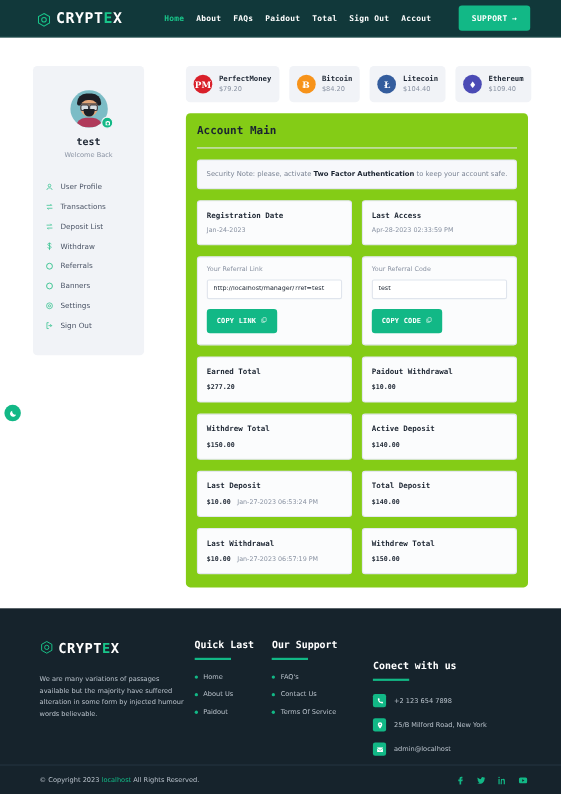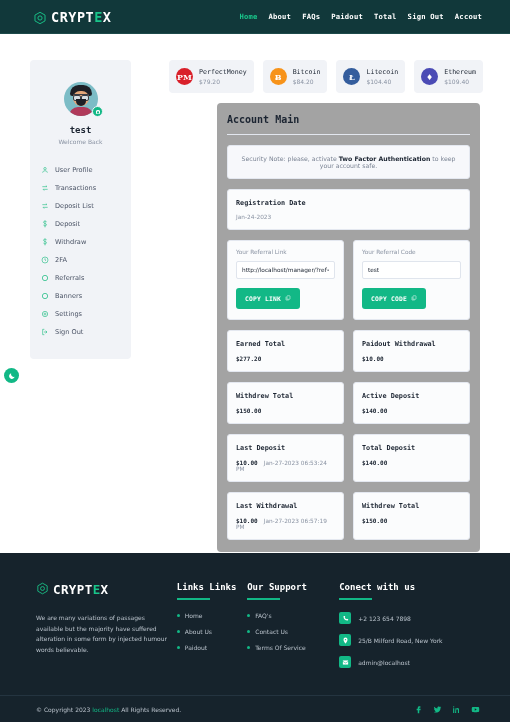--- a/index.html
+++ b/index.html
@@ -97,28 +97,27 @@
     padding: 8px 7px; display: flex; align-items: center; gap: 6px;
   }
   .coin {
     width: 17px; height: 17px; border-radius: 50%; flex: 0 0 17px;
     display: flex; align-items: center; justify-content: center;
     color: #fff; font-weight: 700; font-size: 8px;
     font-family: "DejaVu Serif","Liberation Serif",serif;
   }
   .coin-name {
     font-family: "DejaVu Sans Mono","Liberation Mono",monospace;
-    font-size: 6.6px; font-weight: 400; color: #1b2431;
+    font-size: 6.6px; font-weight: 700; color: #1b2431;
   }
   .coin-price { font-size: 6px; color: #8a93a3; margin-top: 2px; }
 
   .panel {
-    margin-top: 10px; background: #a3a3a3; border-radius: 4px;
+    margin-top: 10px; background: #84cc16; border-radius: 4px;
     padding: 11px 10px 12px 10px;
-    margin-left: 48px;
   }
   .panel-title {
     font-family: "DejaVu Sans Mono","Liberation Mono",monospace;
     font-size: 10px; font-weight: 700; color: #1b2431;
     padding-bottom: 9px; border-bottom: 1px solid #e2e6ee;
   }
   .notice {
     margin-top: 10px; background: #f7f8fb; border: 1px solid #e4e8f0;
     border-radius: 3px; padding: 9px 6px; text-align: center;
     font-size: 6.2px; color: #7b8494;
@@ -178,21 +177,21 @@
   .f-col-brand { width: 150px; }
   .f-brand { display: flex; align-items: center; gap: 4px; }
   .f-brand-text {
     font-family: "DejaVu Sans Mono","Liberation Mono",monospace;
     font-size: 12.5px; font-weight: 700; color: #ffffff; letter-spacing: .4px;
   }
   .f-brand-text .accent { color: #19c58a; }
   .f-about { margin-top: 14px; font-size: 6px; line-height: 1.75; color: #b9c2cb; width: 136px; }
   .f-col { width: 75px; padding-top: 2px; }
   .f-col.support { width: 98px; }
-  .f-col.contact { width: 150px; }
+  .f-col.contact { width: 150px; margin-top: 19px; }
   .f-head {
     font-family: "DejaVu Sans Mono","Liberation Mono",monospace;
     font-size: 9px; font-weight: 700; color: #ffffff;
   }
   .f-rule { margin-top: 6px; width: 33px; height: 2px; background: #12b886; }
   .f-rule.long { width: 33px; }
   .f-list { margin-top: 12px; list-style: none; }
   .f-list li { margin-bottom: 9px; display: flex; align-items: center; gap: 5px; }
   .f-dot { width: 3px; height: 3px; border-radius: 50%; background: #12b886; flex:0 0 3px; }
   .f-list a { font-size: 6px; color: #b9c2cb; text-decoration: none; }
@@ -233,20 +232,24 @@
       <span class="brand-text"><span>CRYPT</span><span class="accent">E</span><span>X</span></span>
     </div>
     <nav class="nav">
       <a href="#" class="active">Home</a>
       <a href="#">About</a>
       <a href="#">FAQs</a>
       <a href="#">Paidout</a>
       <a href="#">Total</a>
       <a href="#">Sign Out</a>
       <a href="#">Accout</a>
+      <button class="support-btn">
+        <span>SUPPORT</span>
+        <span>→</span>
+      </button>
     </nav>
   </div>
 
   <button class="theme-toggle">
     <span>
       <svg viewBox="0 0 24 24" width="8" height="8" fill="#ffffff">
           <path d="M20 14.5A8.5 8.5 0 0 1 9.5 4a8.5 8.5 0 1 0 10.5 10.5z"></path>
         </svg>
     </span>
   </button>
@@ -296,38 +299,21 @@
                 </svg>
               </span>
             <span>Deposit List</span>
           </a>
           <a class="menu-item" href="#">
             <span class="mi-icon">
                 <svg viewBox="0 0 24 24" fill="none" stroke="#2cc08a" stroke-width="2">
                   <path d="M12 2v20M16.5 6.5c0-2-2-3.2-4.5-3.2S7.5 4.6 7.5 6.8 10 10 12 10.6s4.5 1.3 4.5 3.5-2 3.4-4.5 3.4-4.5-1.3-4.5-3.2"></path>
                 </svg>
               </span>
-            <span>Deposit</span>
-          </a>
-          <a class="menu-item" href="#">
-            <span class="mi-icon">
-                <svg viewBox="0 0 24 24" fill="none" stroke="#2cc08a" stroke-width="2">
-                  <path d="M12 2v20M16.5 6.5c0-2-2-3.2-4.5-3.2S7.5 4.6 7.5 6.8 10 10 12 10.6s4.5 1.3 4.5 3.5-2 3.4-4.5 3.4-4.5-1.3-4.5-3.2"></path>
-                </svg>
-              </span>
             <span>Withdraw</span>
-          </a>
-          <a class="menu-item" href="#">
-            <span class="mi-icon">
-                <svg viewBox="0 0 24 24" fill="none" stroke="#2cc08a" stroke-width="2">
-                  <circle cx="12" cy="12" r="9"></circle>
-                  <path d="M12 7v5l3 2"></path>
-                </svg>
-              </span>
-            <span>2FA</span>
           </a>
           <a class="menu-item" href="#">
             <span class="mi-icon">
                 <svg viewBox="0 0 24 24" fill="none" stroke="#2cc08a" stroke-width="2.4">
                   <circle cx="12" cy="12" r="8"></circle>
                 </svg>
               </span>
             <span>Referrals</span>
           </a>
           <a class="menu-item" href="#">
@@ -395,20 +381,24 @@
           <div class="panel-title">Account Main</div>
 
           <div class="notice">
             <span>Security Note: please, activate </span><b>Two Factor Authentication</b><span> to keep your account safe.</span>
           </div>
 
           <div class="grid2">
             <div class="info-card">
               <div class="info-label">Registration Date</div>
               <div class="info-value">Jan-24-2023</div>
+            </div>
+            <div class="info-card">
+              <div class="info-label">Last Access</div>
+              <div class="info-value">Apr-28-2023 02:33:59 PM</div>
             </div>
           </div>
 
           <div class="grid2">
             <div class="ref-card">
               <div class="ref-label">Your Referral Link</div>
               <input class="ref-input" readonly="" value="http://localhost/manager/?ref=test" style="">
               <button class="copy-btn">
                 <span>COPY LINK</span>
                 <span><svg viewBox="0 0 24 24" width="6" height="6" fill="none" stroke="#fff" stroke-width="2">
@@ -484,21 +474,21 @@
               <path d="M12 2.2 20.6 7v10L12 21.8 3.4 17V7z"></path>
                 <circle cx="12" cy="12" r="3.6"></circle>
             </svg>
           </span>
           <span class="f-brand-text"><span>CRYPT</span><span class="accent">E</span><span>X</span></span>
         </div>
         <p class="f-about">We are many variations of passages available but the majority have suffered alteration in some form by injected humour words believable.</p>
       </div>
 
       <div class="f-col">
-        <div class="f-head">Links Links</div>
+        <div class="f-head">Quick Last</div>
         <div class="f-rule"></div>
         <ul class="f-list">
           <li>
               <span class="f-dot"></span>
               <a href="#">Home</a>
             </li>
           <li>
               <span class="f-dot"></span>
               <a href="#">About Us</a>
             </li>

